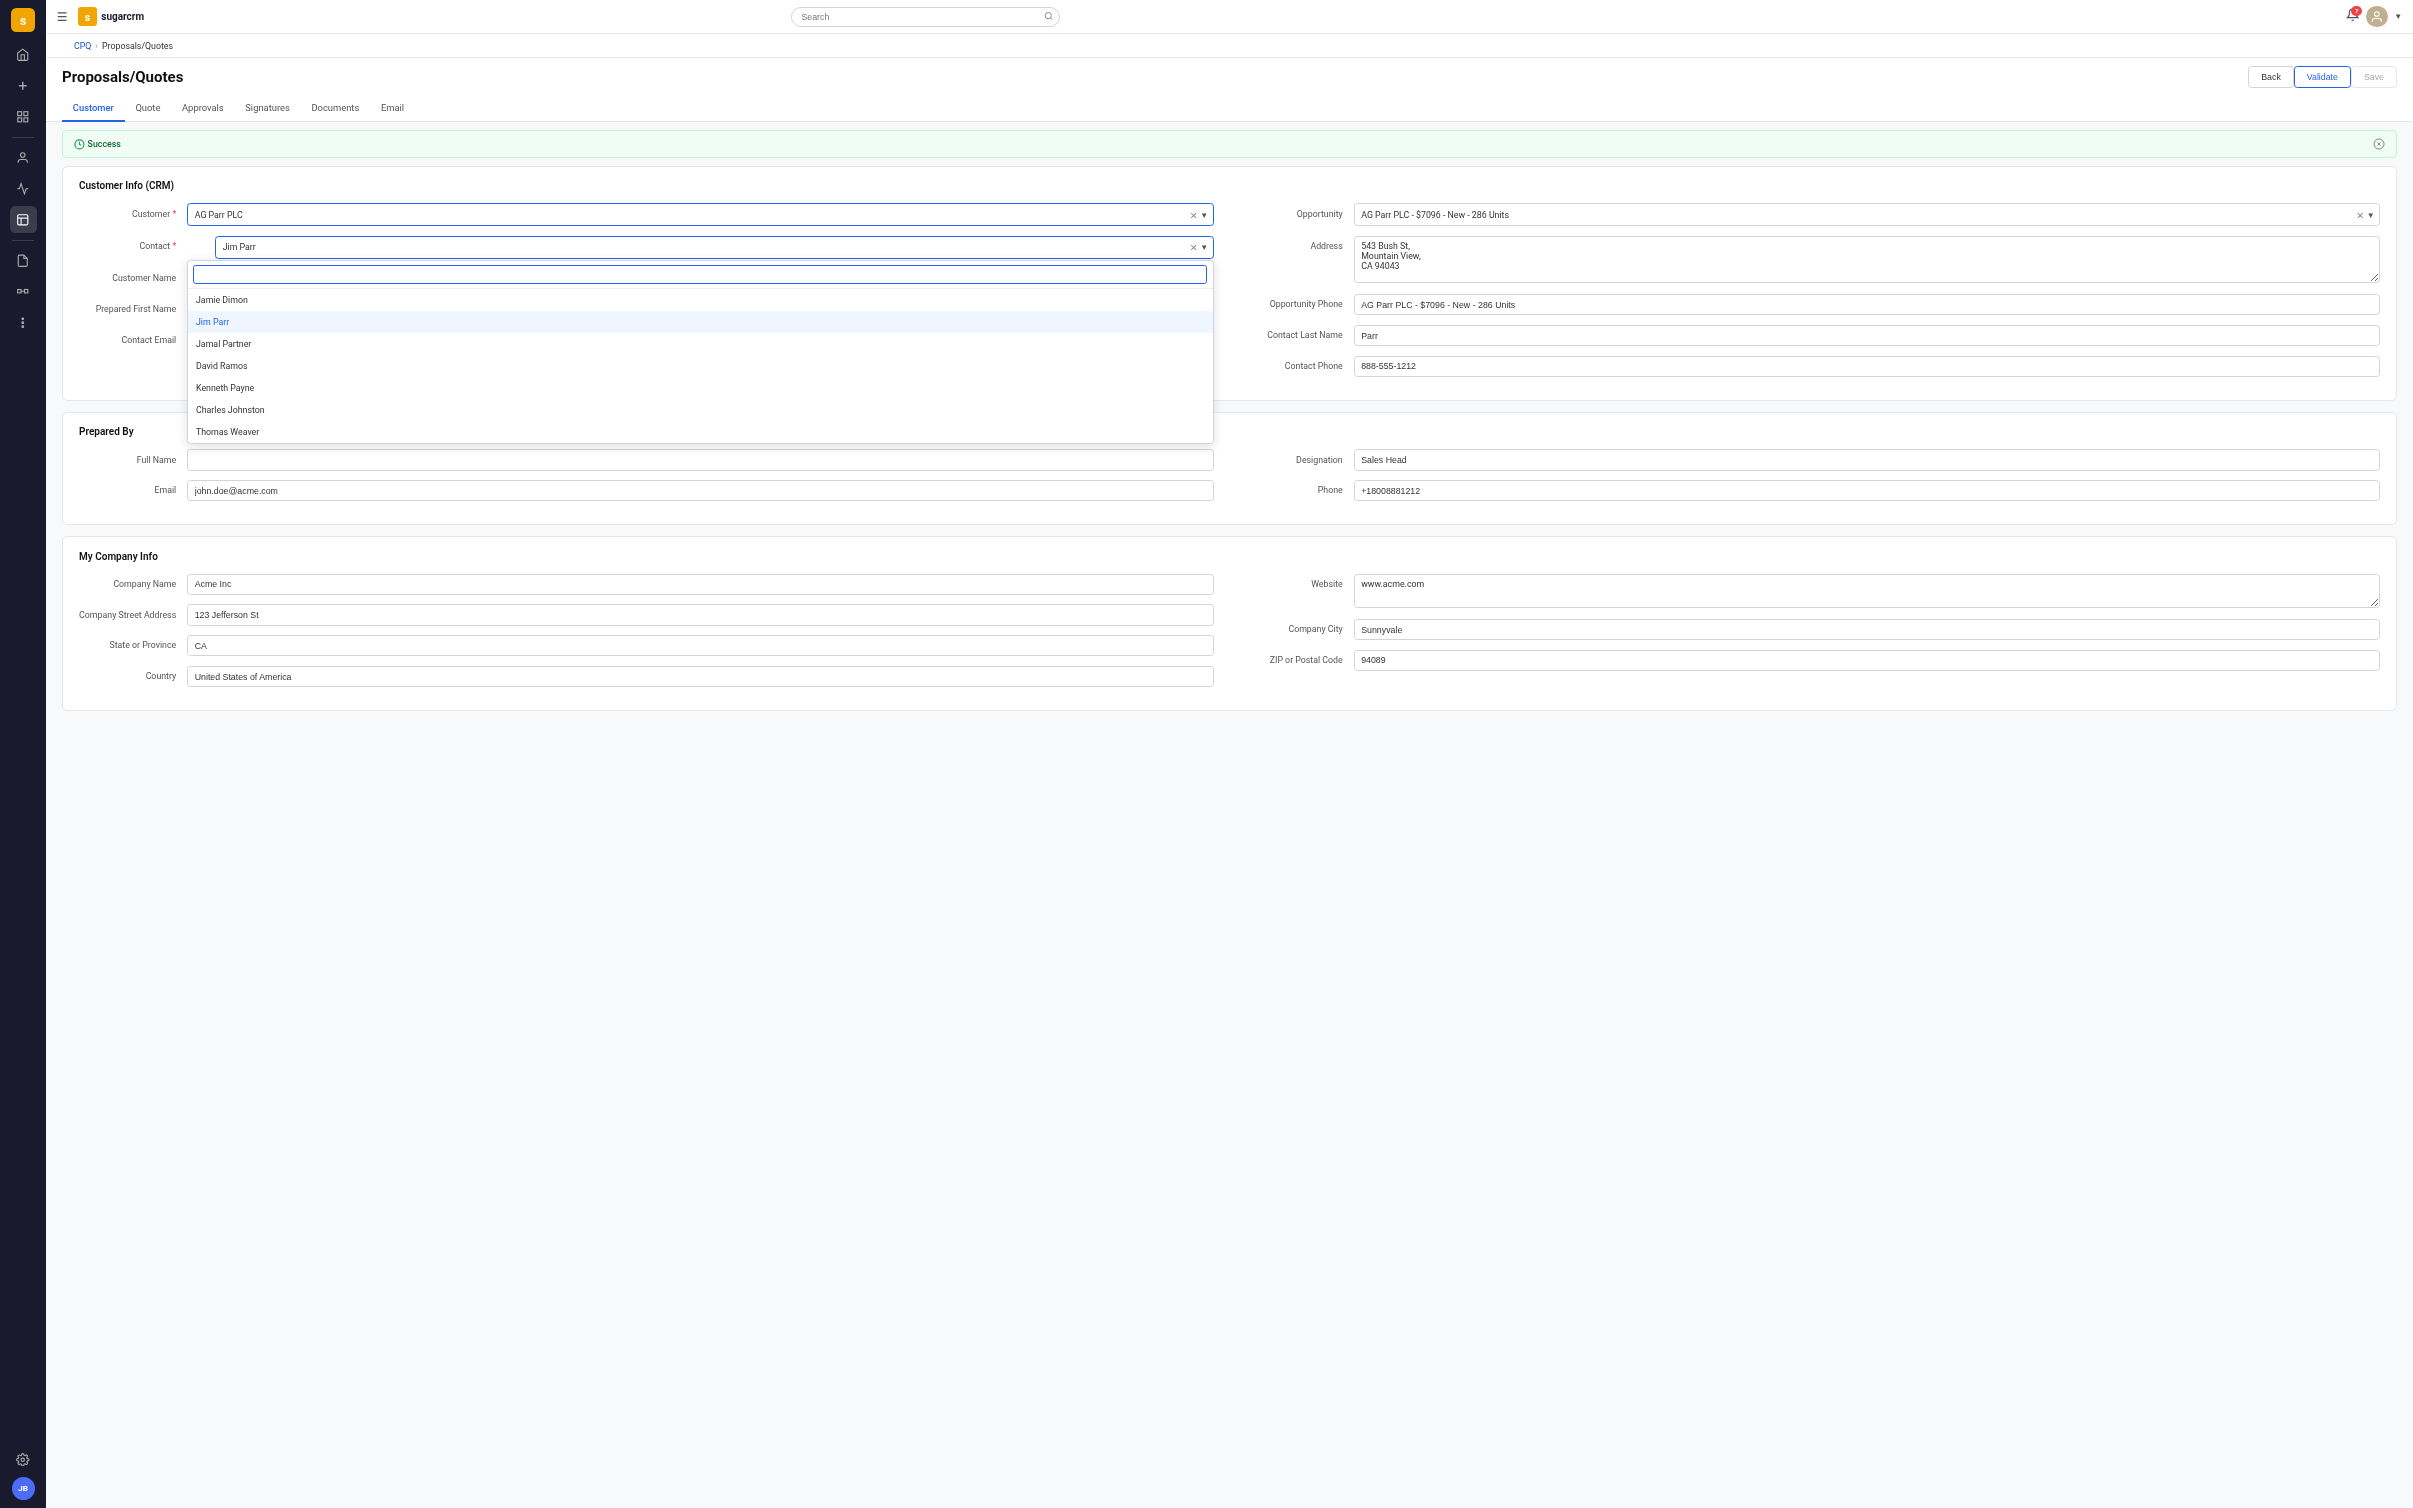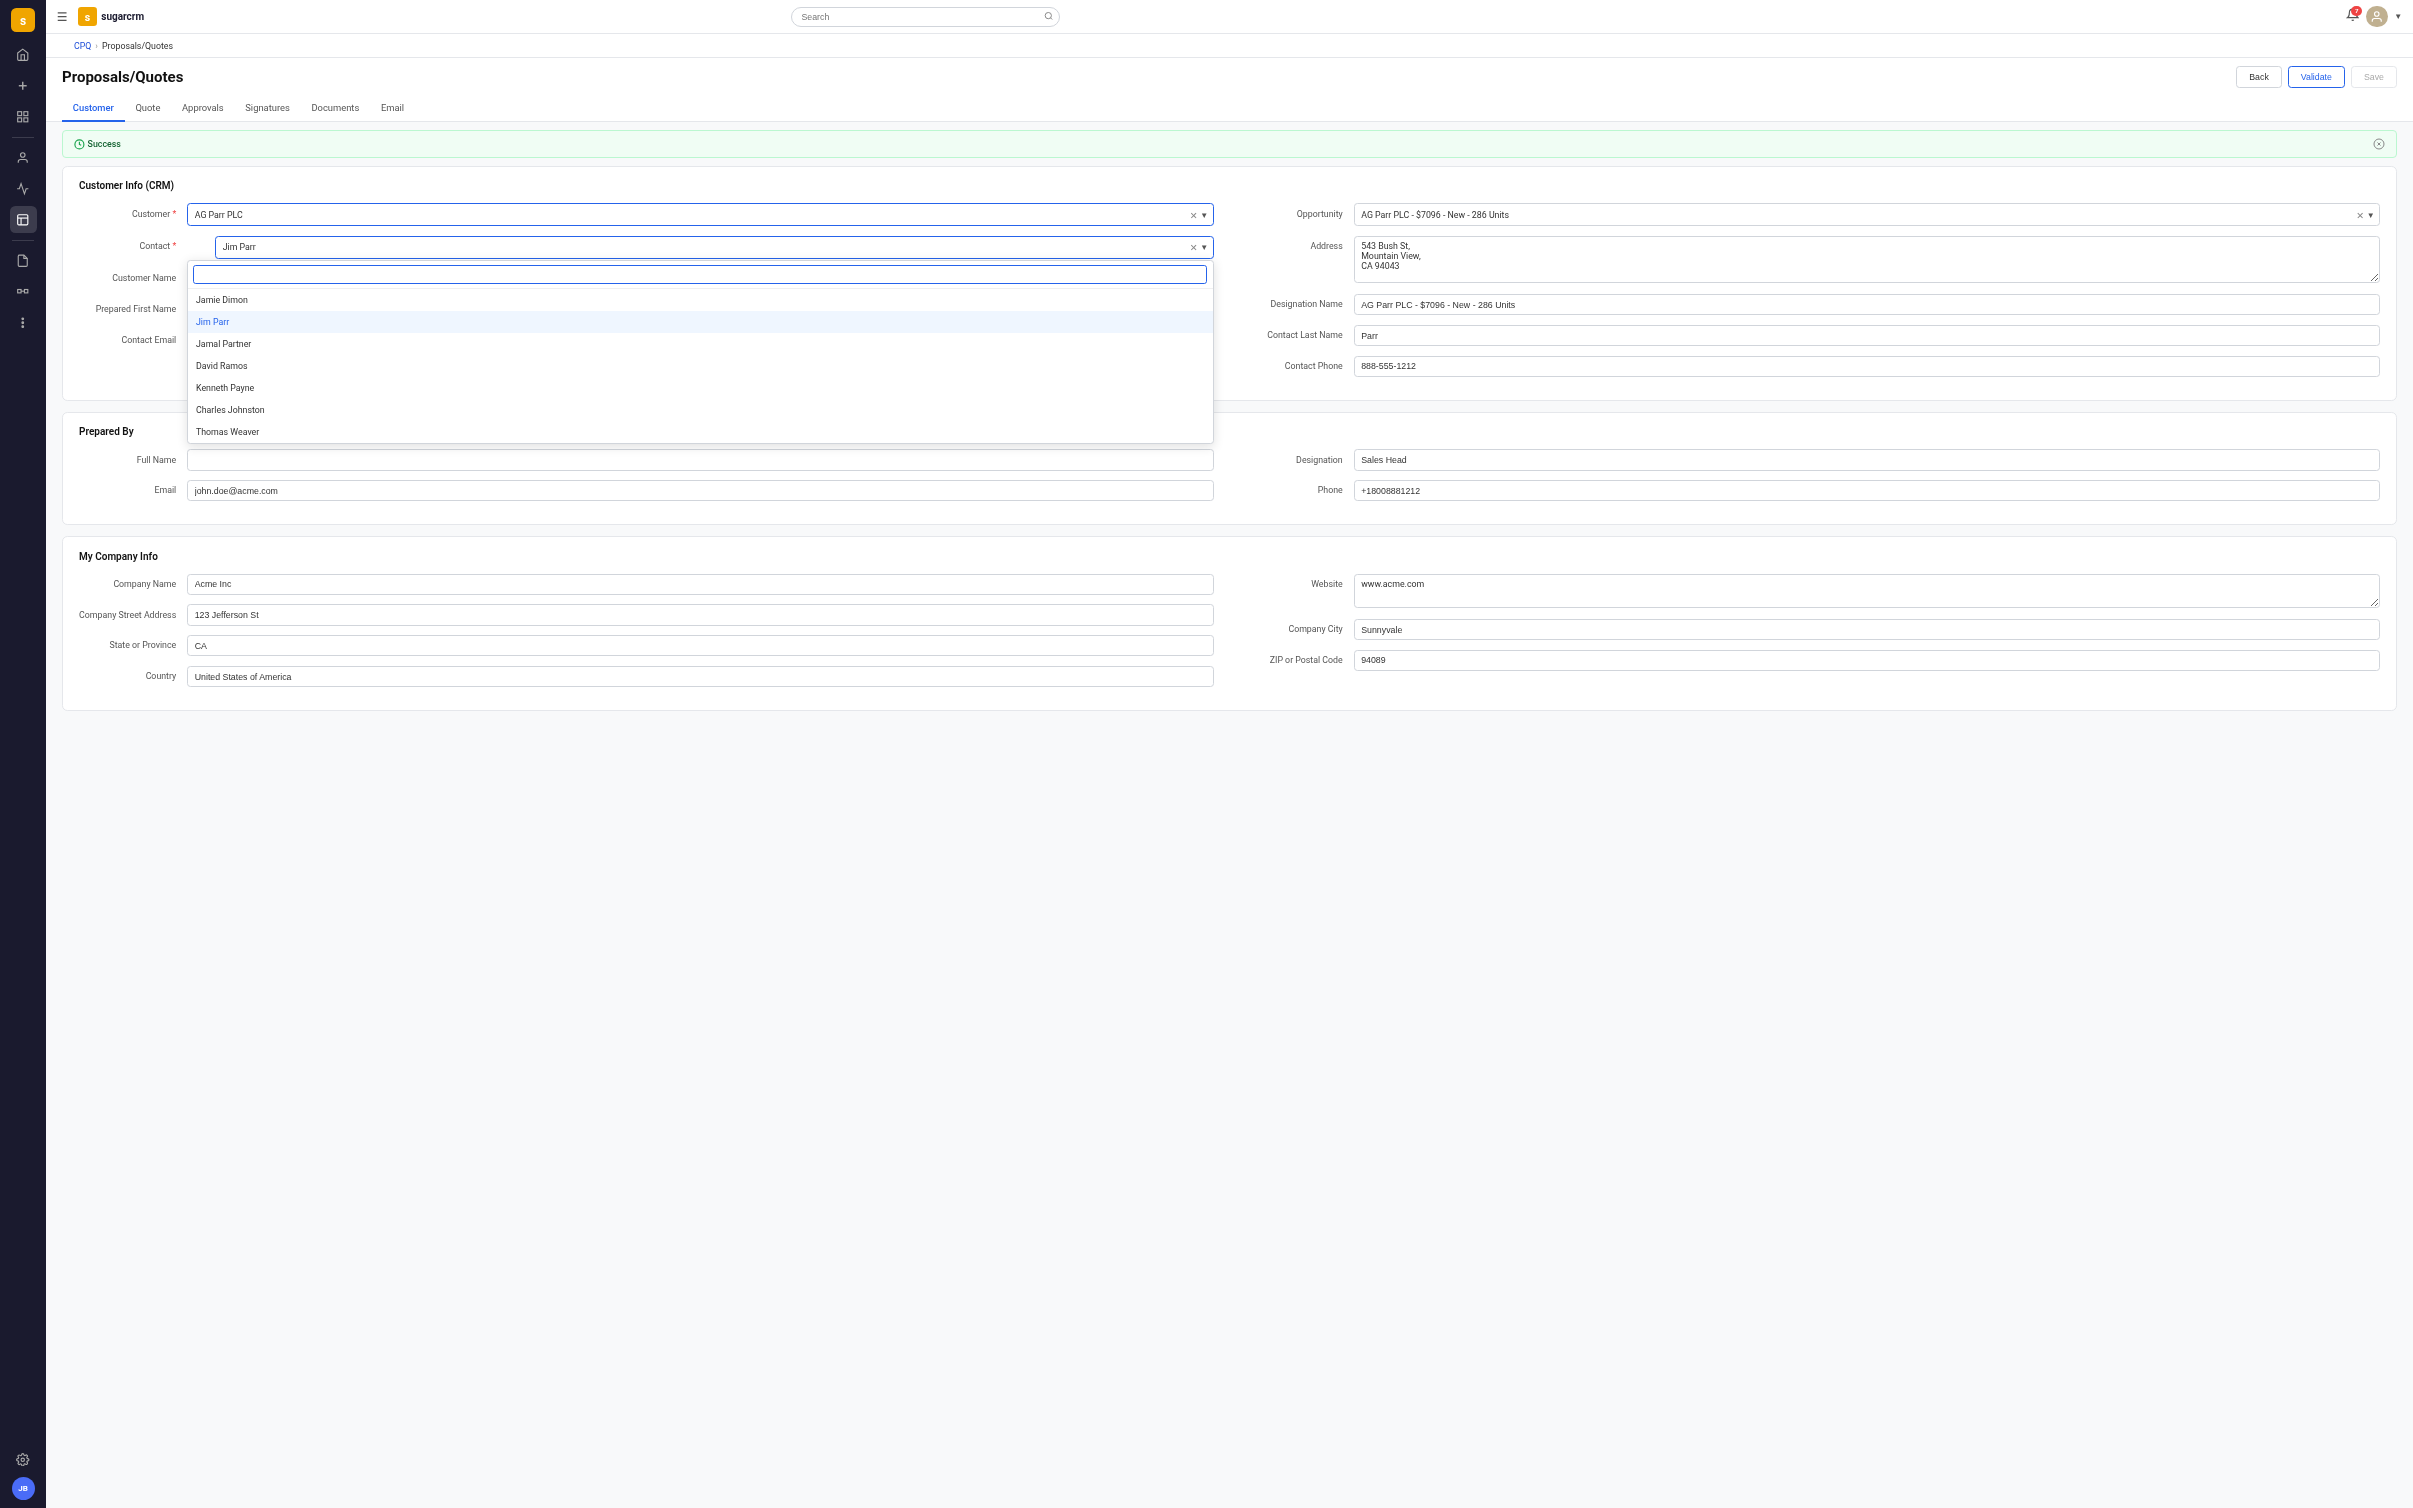--- a/index.html
+++ b/index.html
@@ -36,21 +36,21 @@
 
     
     .breadcrumb { padding: 6.7px 16px; display: flex; align-items: center; gap: 4px; font-size: 8.8px; color: #666; background: white; border-bottom: 0.7px solid #e5e7eb; }
     .breadcrumb-link { color: #1d4ed8; cursor: pointer; padding-left: 12px; }
     .breadcrumb-sep { color: #999; }
 
     
     .page-header { background: white; padding: 8px 16px 0; border-bottom: 0.7px solid #e5e7eb; }
     .page-header-top { display: flex; align-items: center; justify-content: space-between; margin-bottom: 8px; }
     .page-title { font-size: 15px; font-weight: 700; color: #111; }
-    .page-header-buttons { display: flex; gap: 6px; }
+    .page-header-buttons { display: flex; gap: 0; }
     .btn { padding: 4.7px 12px; border-radius: 3.4px; font-size: 8.8px; cursor: pointer; border: 0.7px solid #d1d5db; background: white; color: #333; font-weight: 500; }
     .btn-primary { background: white; border-color: #2563eb; color: #2563eb; }
     .btn-disabled { color: #aaa; border-color: #e5e7eb; cursor: not-allowed; }
 
     
     .tabs { display: flex; gap: 0; }
     .tab { padding: 6.7px 10.8px; font-size: 9.4px; color: #555; cursor: pointer; border-bottom: 2px solid transparent; margin-bottom: -0.7px; }
     .tab.active { color: #2563eb; border-bottom-color: #2563eb; font-weight: 500; }
 
     
@@ -339,21 +339,21 @@
           <div class="form-row">
             <label class="form-label">Address</label>
             <div class="form-control-wrap">
               <textarea class="form-textarea" style="">543 Bush St,
 Mountain View,
 CA 94043</textarea>
             </div>
           </div>
 
           <div class="form-row">
-            <label class="form-label">Designation Name</label>
+            <label class="form-label">Opportunity Phone</label>
             <div class="form-control-wrap">
               <input class="form-input" type="text" value="AG Parr PLC - $7096 - New - 286 Units" style="">
             </div>
           </div>
 
           <div class="form-row">
             <label class="form-label">Contact Last Name</label>
             <div class="form-control-wrap">
               <input class="form-input" type="text" value="Parr" style="">
             </div>

